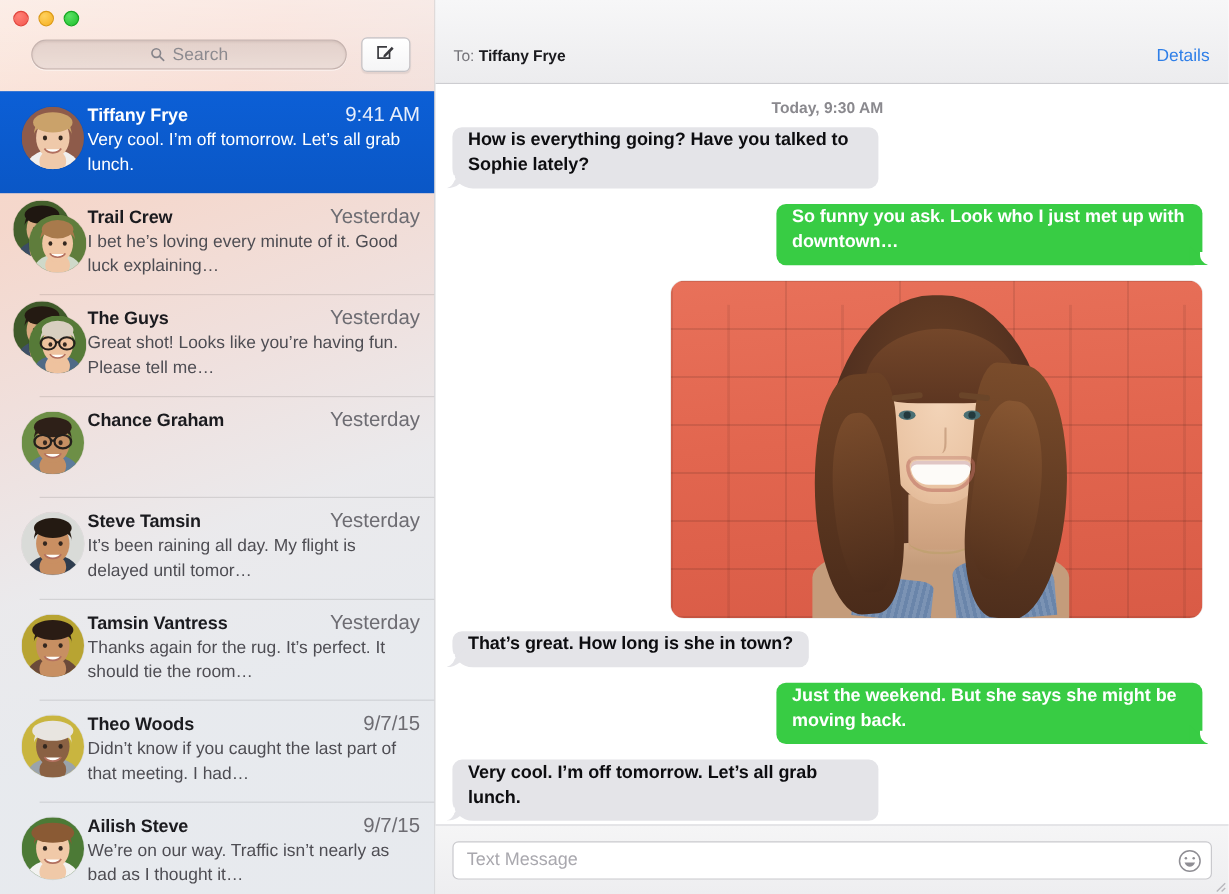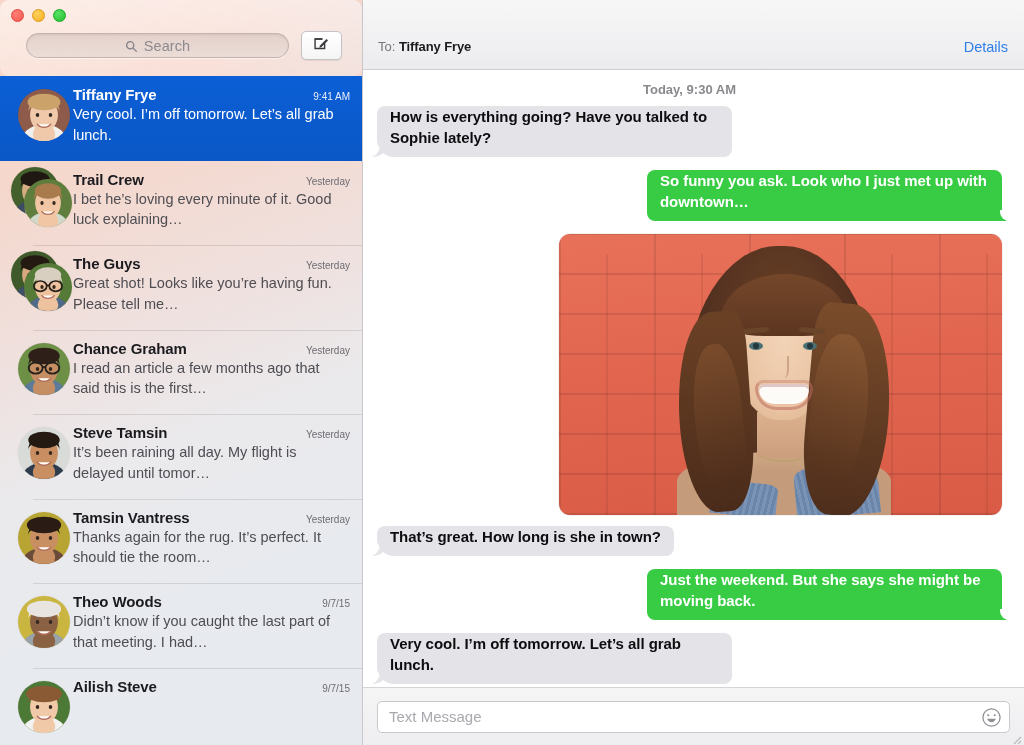--- a/index.html
+++ b/index.html
@@ -18,21 +18,20 @@
       linear-gradient(160deg, rgba(247,213,198,0.95) 0%, rgba(246,211,197,0.85) 22%, rgba(240,214,208,0.6) 42%, rgba(230,226,228,0.45) 58%, rgba(226,229,234,0.55) 75%, rgba(228,231,236,0.7) 100%),
       linear-gradient(#eef0f3,#eef0f3);
     border-right:1px solid #c8c8cc;
     overflow:hidden;
   }
   .sb-toolbar{
     position:relative; height:76px; width:100%;
     background:
       linear-gradient(180deg, rgba(255,255,255,0.42), rgba(255,255,255,0.12)),
       linear-gradient(120deg, rgba(250,226,215,0.95), rgba(247,219,210,0.9) 60%, rgba(240,222,218,0.85));
-    border-radius: 9px;
   }
   .lights{ position:absolute; left:11px; top:9px; display:flex; gap:8px; }
   .light{ width:13px; height:13px; border-radius:50%; }
   .l-red{ background:radial-gradient(circle at 35% 30%, #ff8076, #f4584f); border:0.5px solid #e0443c; }
   .l-yel{ background:radial-gradient(circle at 35% 30%, #ffd15e, #f6b021); border:0.5px solid #dc9a16; }
   .l-grn{ background:radial-gradient(circle at 35% 30%, #5be265, #1fbf2c); border:0.5px solid #16a722; }
 
   .search-wrap{ position:absolute; left:26px; top:33px; width:263px; height:25px; }
   .search-field{
     width:100%; height:100%; border-radius:13px;
@@ -74,21 +73,21 @@
     position:absolute; width:52px; height:52px; border-radius:50%;
     left:3px; top:4px; overflow:hidden;
     box-shadow:0 0 0 0.5px rgba(0,0,0,0.08);
   }
   .av.back{ left:-4px; top:-3px; width:48px; height:48px; z-index:0; }
   .av.front{ z-index:1; left:9px; top:9px; width:48px; height:48px; }
 
   .cbody{ flex:1 1 auto; min-width:0; padding-top:1px; }
   .crow1{ display:flex; align-items:baseline; justify-content:space-between; gap:8px; }
   .cname{ font-size:15px; font-weight:bold; color:#1b1b1f; letter-spacing:-0.1px; white-space:nowrap; }
-  .ctime{ font-size:10px; color:#6d6c72; white-space:nowrap; flex:0 0 auto; }
+  .ctime{ font-size:17px; color:#6d6c72; white-space:nowrap; flex:0 0 auto; }
   .cprev{
     margin-top:1px; font-size:14.5px; line-height:20.5px; color:#4e4d53;
     max-height:41px; overflow:hidden;
   }
   .convo.sel .cname{ color:#fff; }
   .convo.sel .ctime{ color:#e8eefb; }
   .convo.sel .cprev{ color:#ffffff; }
 
   
   .pane{ position:relative; flex:1 1 auto; height:745px; background:#fff; display:flex; flex-direction:column; }
@@ -431,21 +430,20 @@
     <path d="M21 38c3 4 11 4 14 0z" fill="#fffdfa"></path>
     <path d="M20.5 37.5c3.2 5 11.8 5 15 0" fill="none" stroke="#b2705f" stroke-width="1.6"></path>
   </svg>
             </div>
           </div>
     <div class="cbody">
       <div class="crow1">
         <span class="cname">Chance Graham</span>
         <span class="ctime">Yesterday</span>
       </div>
-      <div class="cprev">I read an article a few months ago that said this is the first…</div>
     </div>
         </div>
         <div class="convo">
     <div class="sep"></div>
     <div class="av-col">
             <div class="av">
               <svg viewBox="0 0 56 56" style="width:100%;height:100%;display:block">
     <rect width="56" height="56" fill="#d9dbd8"></rect>
     <ellipse cx="28" cy="60" rx="26" ry="22" fill="#2e3c4e"></ellipse>
     <ellipse cx="28" cy="49" rx="12" ry="11" fill="#c98f62"></ellipse>
@@ -539,20 +537,21 @@
     <path d="M21 38c3 4 11 4 14 0z" fill="#fffdfa"></path>
     <path d="M20.5 37.5c3.2 5 11.8 5 15 0" fill="none" stroke="#b2705f" stroke-width="1.6"></path>
   </svg>
             </div>
           </div>
     <div class="cbody">
       <div class="crow1">
         <span class="cname">Ailish Steve</span>
         <span class="ctime">9/7/15</span>
       </div>
+      <div class="cprev">We’re on our way. Traffic isn’t nearly as bad as I thought it…</div>
     </div>
         </div>
       </div>
   </div>
 
   <div class="pane">
 
     <div class="pane-toolbar">
       <div class="to-line">
         <span class="to-lbl">To:</span>

